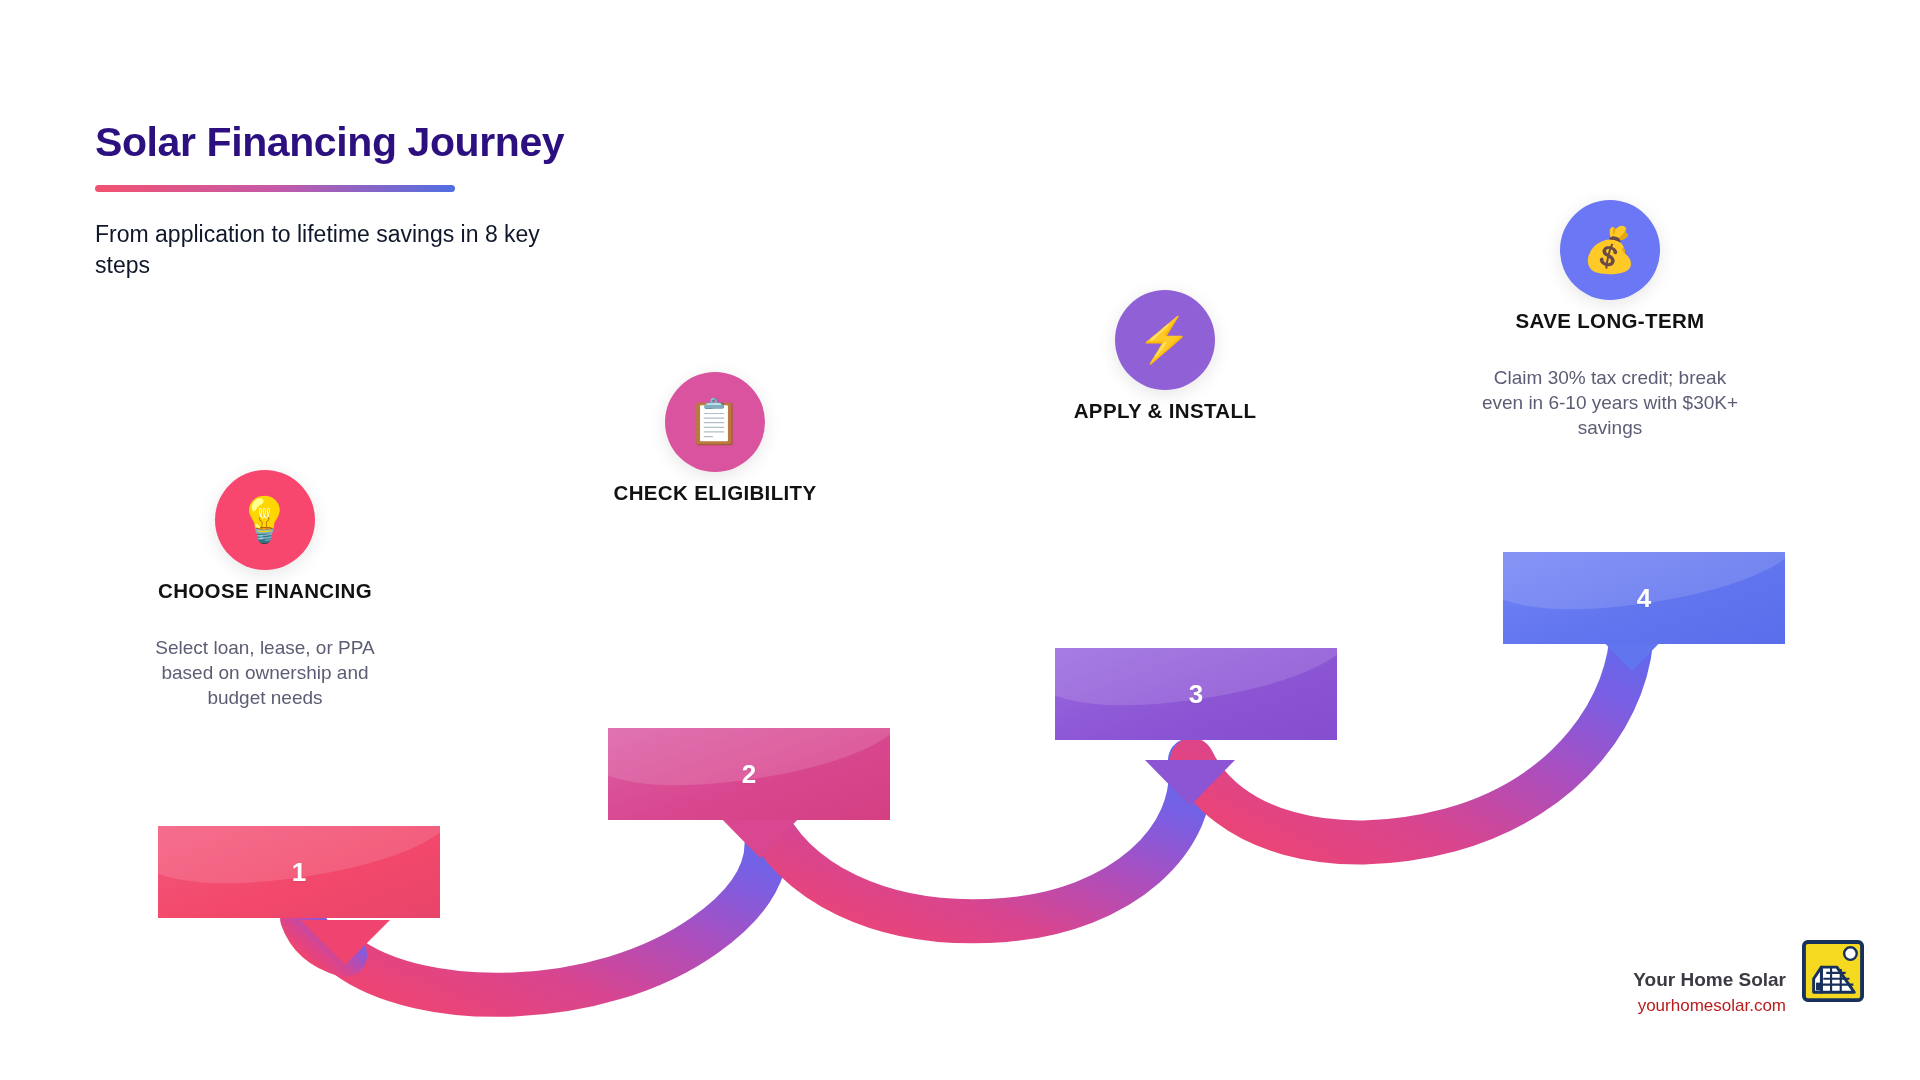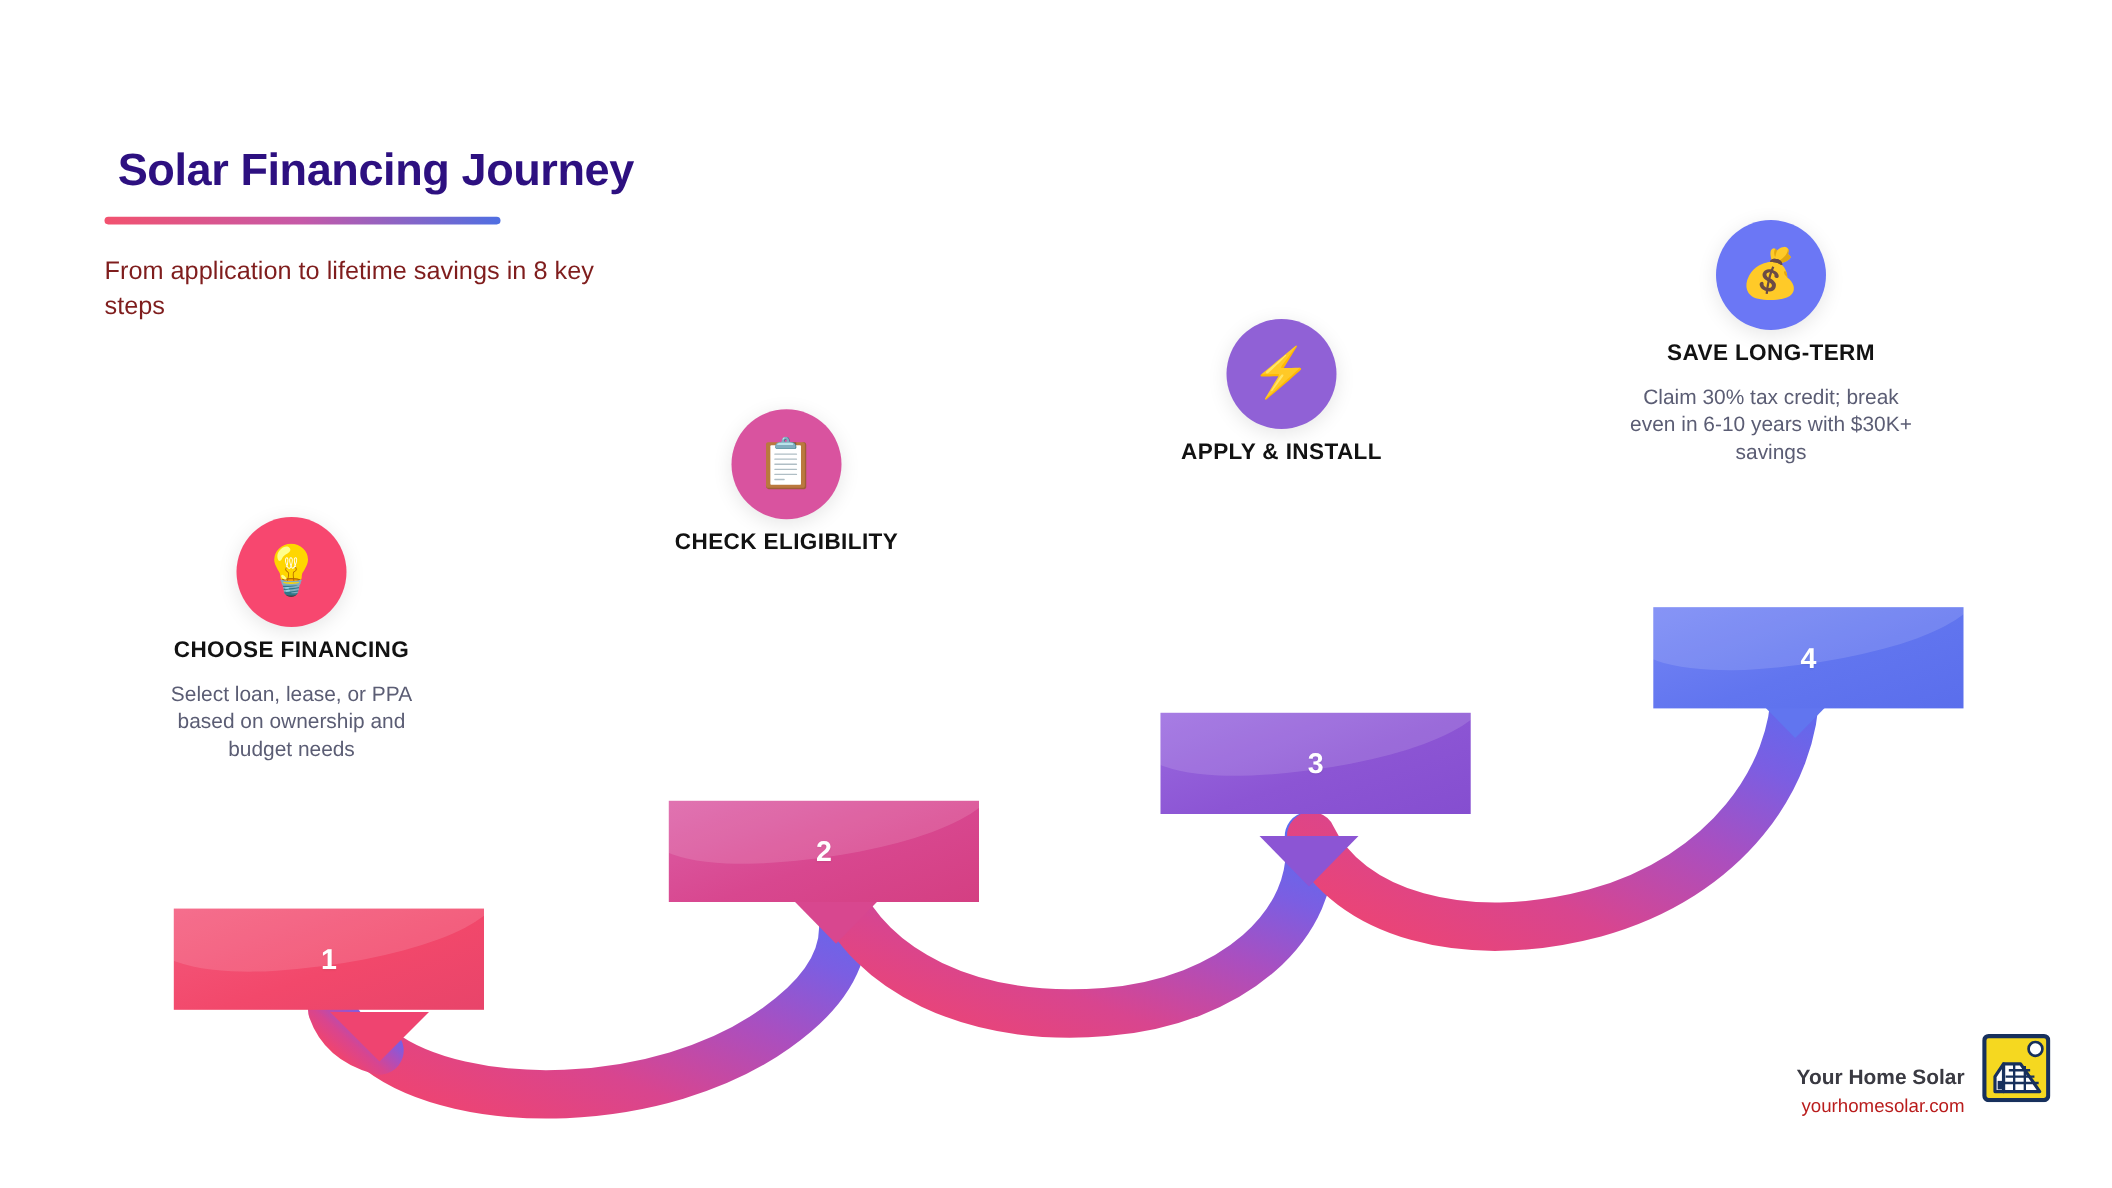--- a/index.html
+++ b/index.html
@@ -22,34 +22,34 @@
     left: 95px;
     top: 120px;
     width: 620px;
   }
   #page-title {
     font-size: 41px;
     font-weight: bold;
     color: #2d1080;
     letter-spacing: -0.4px;
     line-height: 1.1;
-    margin: 12px;
+    margin: 0;
   }
   #title-rule {
     margin-top: 20px;
     width: 360px;
     height: 7px;
     border-radius: 4px;
     background: linear-gradient(90deg, #f2526f 0%, #c559a8 50%, #4f6fe2 100%);
   }
   #page-subtitle {
     margin-top: 27px;
     font-size: 23px;
     line-height: 1.33;
-    color: #7f1d1d;
+    color: #0f172a;
     max-width: 470px;
   }
 
   
   #journey {
     position: absolute;
     inset: 0;
     width: 1920px;
     height: 1080px;
   }
@@ -81,21 +81,21 @@
     box-shadow: 0 4px 18px rgba(0,0,0,0.10);
   }
   .step-title {
     margin-top: 9px;
     font-size: 20.5px;
     font-weight: bold;
     color: #121212;
     letter-spacing: 0.35px;
   }
   .step-desc {
-    margin-top: 16px;
+    margin-top: 32px;
     font-size: 19px;
     line-height: 1.32;
     color: #5b5d74;
     padding: 0 12px;
   }
 
   
   .step-block {
     position: absolute;
     width: 282px;

